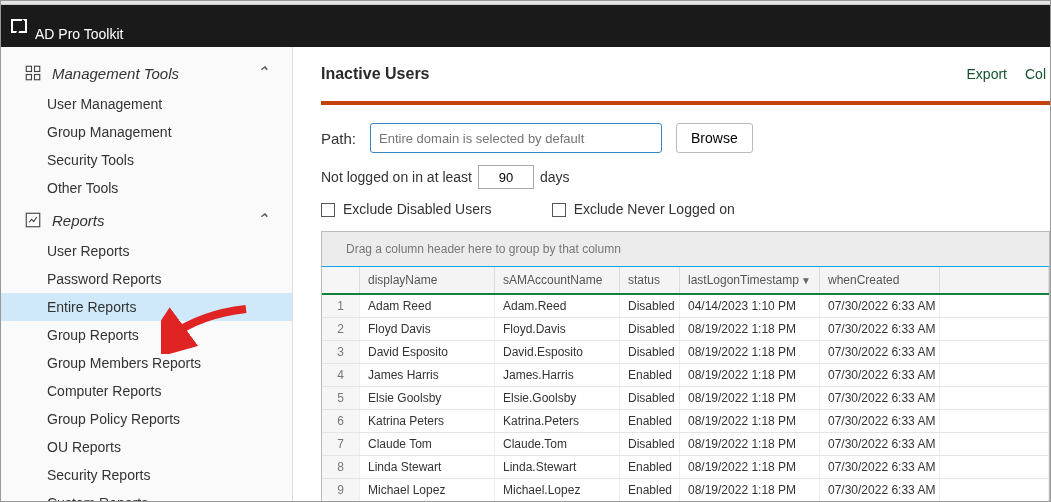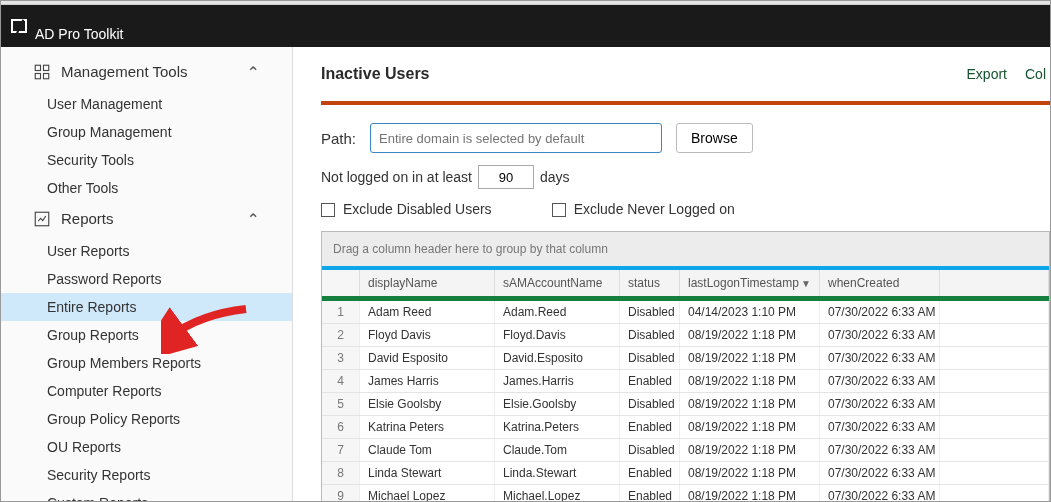--- a/index.html
+++ b/index.html
@@ -5,43 +5,43 @@
   * { box-sizing: border-box; }
   body { margin: 0; font-family: 'Segoe UI', Arial, sans-serif; font-size: 13px; background: #f5f5f5; color: #333; width: 1051px; height: 502px; overflow: hidden; border: 1px solid #999; }
   .titlebar { background: #1a1a1a; color: #fff; height: 42px; display: flex; align-items: center; padding: 0 10px; }
   .titlebar .logo { width: 16px; height: 14px; border: 2px solid #fff; margin-right: 8px; position: relative; }
   .titlebar .logo::after { content: ""; position: absolute; left: 6px; top: -2px; width: 2px; height: 16px; background: #1a1a1a; transform: rotate(25deg); }
   .titlebar-title { font-size: 14px; font-weight: 500; margin-top: 16px; }
   .topstrip { height: 4px; background: #e5e5e5; border-bottom: 1px solid #ccc; }
   .container { display: flex; height: calc(100% - 46px); }
   .sidebar { width: 292px; background: #fafafa; border-right: 1px solid #ddd; padding-top: 8px; }
   .nav-group { }
-  .nav-header { display: flex; align-items: flex-start; padding: 8px 32px; font-size: 15px; color: #333; cursor: pointer; }
+  .nav-header { display: flex; align-items: flex-end; padding: 8px 23px; font-size: 15px; color: #333; cursor: pointer; font-style: italic; }
   .nav-header .nav-icon { width: 18px; height: 18px; margin-right: 10px; display: flex; align-items: center; justify-content: center; }
   .nav-header .chev { margin-left: auto; font-size: 16px; color: #555; }
   .nav-item { padding: 6px 10px 6px 46px; font-size: 14px; color: #333; cursor: pointer; }
   .nav-item.active { background: #cfe8fa; }
   .arrow { position: absolute; left: 160px; top: 257px; pointer-events: none; z-index: 10; }
   .main { flex: 1; background: #fff; padding: 18px 0 0 28px; position: relative; overflow: hidden; }
   .page-head { display: flex; align-items: center; border-bottom: 4px solid #c2410c; padding-bottom: 18px; margin-right: 0; }
   .page-title { font-size: 16px; font-weight: 600; color: #2a2a2a; }
   .head-actions { margin-left: auto; display: flex; gap: 18px; padding-right: 4px; color: #14532d; font-size: 14px; }
   .head-actions span { cursor: pointer; }
   .filters { padding: 18px 8px 14px 0; }
   .filter-row { display: flex; align-items: center; margin-bottom: 12px; }
   .filter-label { font-size: 15px; color: #333; margin-right: 14px; }
   .path-input { width: 292px; height: 30px; border: 1px solid #3a87c6; border-radius: 3px; padding: 0 8px; font-size: 13px; color: #ef4444; }
   .browse-btn { margin-left: 14px; height: 30px; padding: 0 14px; border: 1px solid #bbb; border-radius: 3px; background: #fff; font-size: 14px; cursor: pointer; }
   .days-input { width: 56px; height: 24px; text-align: center; border: 1px solid #aaa; margin: 0 6px; font-size: 13px; }
   .checkbox-row { display: flex; align-items: center; gap: 60px; }
   .chk { display: flex; align-items: flex-end; gap: 8px; font-size: 14px; color: #333; }
   .chk-box { width: 14px; height: 14px; border: 1px solid #555; background: #fff; }
   .grid { border: 1px solid #bbb; margin-right: 0; }
-  .grid-groupbar { background: #ececec; padding: 10px 11px; font-size: 12px; color: #777; border-bottom: 4px solid #0ea5e9; }
-  .grid-head { display: flex; background: #f4f4f4; border-bottom: 5px solid #15803d; font-size: 12px; color: #555; }
+  .grid-groupbar { background: #ececec; padding: 10px 24px; font-size: 12px; color: #777; border-bottom: 1px solid #0ea5e9; }
+  .grid-head { display: flex; background: #f4f4f4; border-bottom: 2px solid #15803d; font-size: 12px; color: #555; }
   .grid-head .col { padding: 6px 8px; border-right: 1px solid #ddd; display: flex; align-items: center; }
   .grid-body { }
   .grid-row { display: flex; border-bottom: 1px solid #e4e4e4; font-size: 12px; color: #333; }
   .grid-row .col { padding: 4px 8px; border-right: 1px solid #eee; overflow: hidden; white-space: nowrap; }
   .col-num { width: 38px; text-align: center; background: #f6f6f6; color: #777; }
   .col-dn { width: 135px; }
   .col-sam { width: 125px; }
   .col-status { width: 60px; }
   .col-logon { width: 140px; display:flex; align-items:center;}
   .col-created { width: 120px; }

